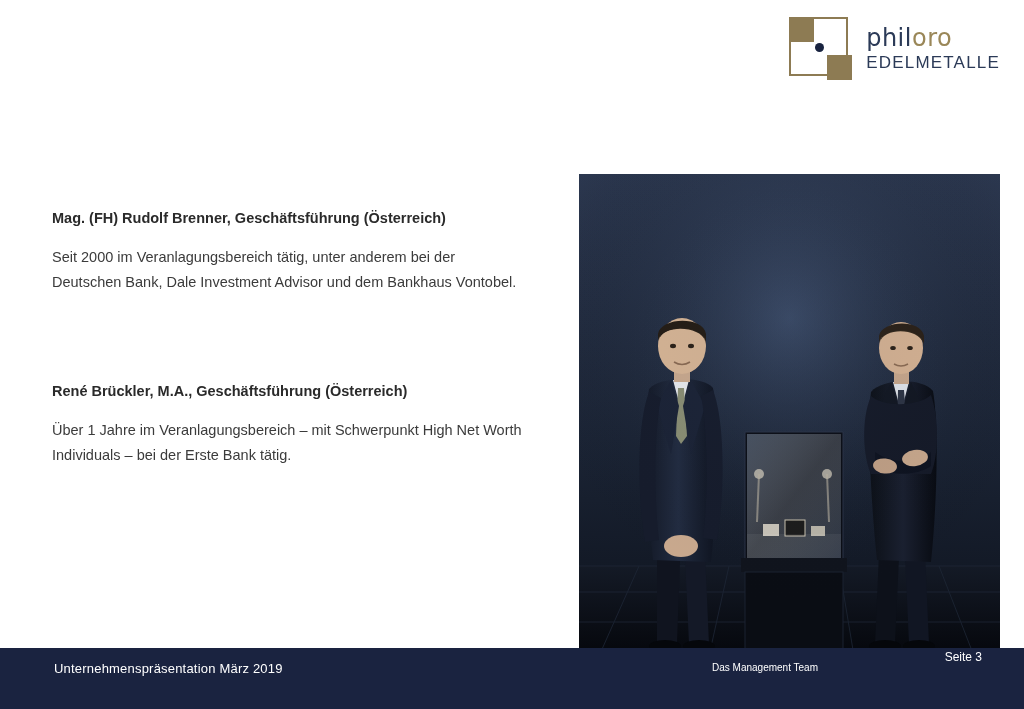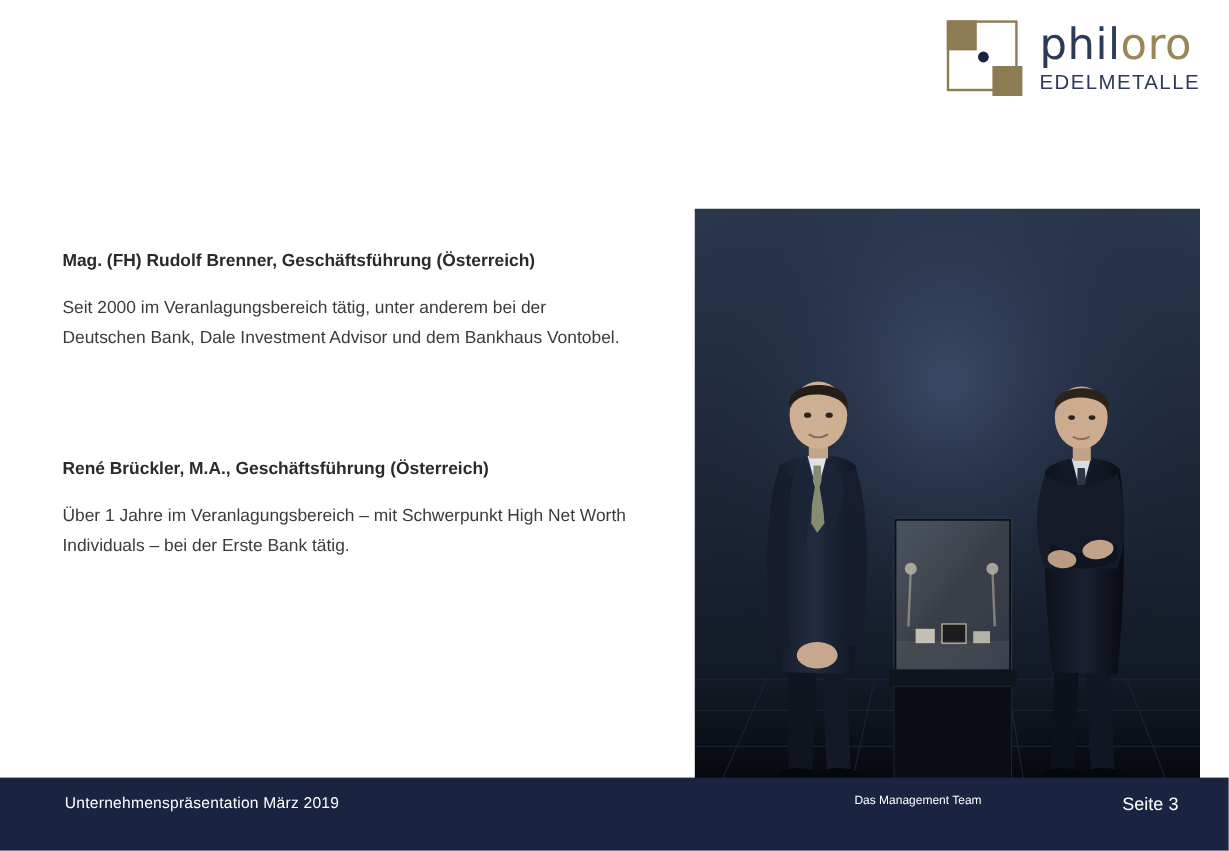--- a/index.html
+++ b/index.html
@@ -71,21 +71,21 @@
     top: 26px;
     width: 9px;
     height: 9px;
     border-radius: 50%;
     background: #18233f;
   }
   .logo-text {
     line-height: 1;
   }
   .logo-text .brand {
-    font-size: 36px;
+    font-size: 24px;
     letter-spacing: 0.5px;
     font-family: "DejaVu Sans", sans-serif;
   }
   .logo-text .brand .phil { color: #2b3a57; }
   .logo-text .brand .oro { color: #9a8758; }
   .logo-text .sub {
     font-size: 17px;
     letter-spacing: 1.2px;
     color: #2b3a57;
     margin-top: 4px;
@@ -151,22 +151,22 @@
   }
   .footer-center {
     position: absolute;
     left: 712px;
     top: 14px;
     font-size: 10px;
   }
   .footer-right {
     position: absolute;
     right: 42px;
-    top: 14px;
-    font-size: 15px;
+    top: 2px;
+    font-size: 12px;
   }
 </style>
 </head>
 <body>
 
 <div class="slide">
 
 
   <div class="logo">
     <div class="logo-mark">

